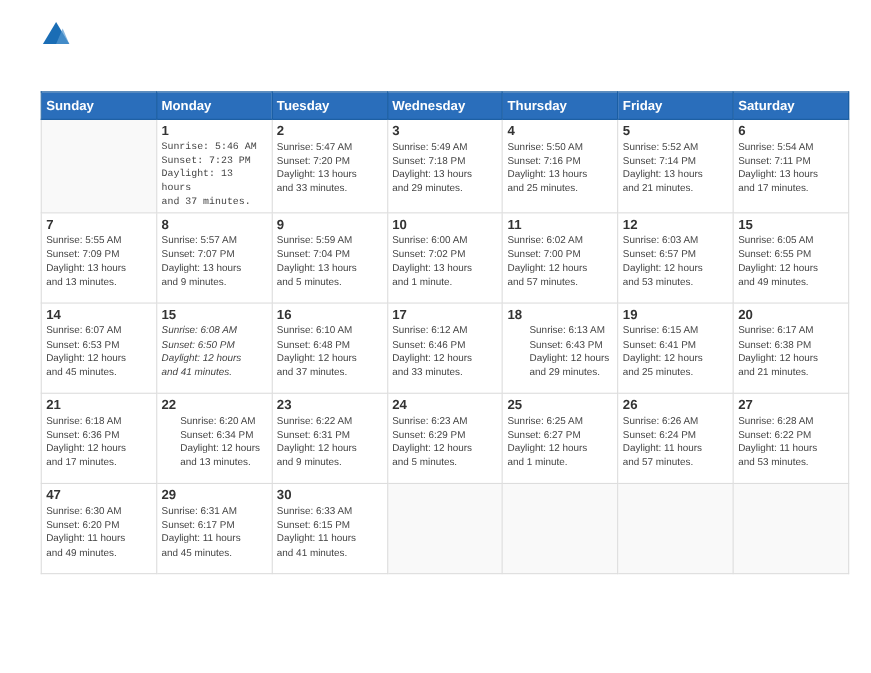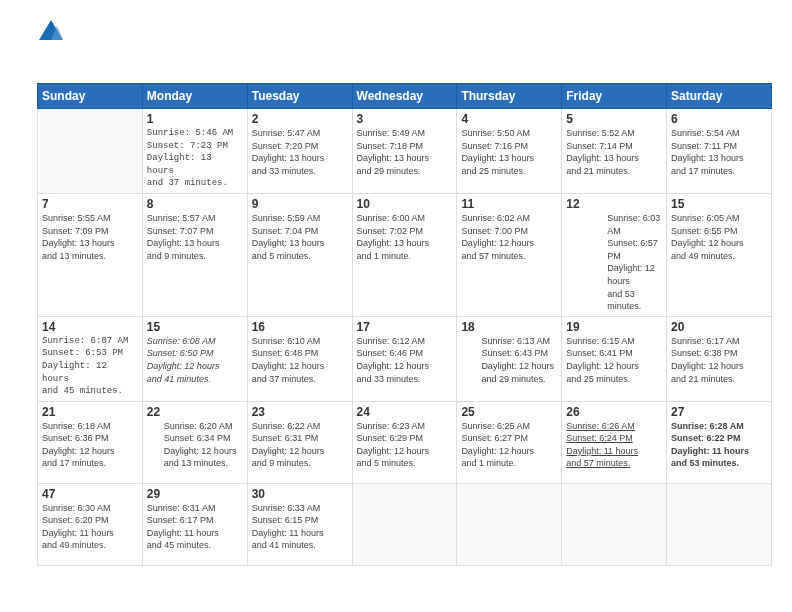--- a/index.html
+++ b/index.html
@@ -210,37 +210,37 @@
           </td>
           <td>
             <span class="day-number">11</span>
             <div class="day-info" style="white-space: pre-line;">Sunrise: 6:02 AM
 Sunset: 7:00 PM
 Daylight: 12 hours
 and 57 minutes.</div>
           </td>
           <td>
             <span class="day-number">12</span>
-            <div class="day-info" style="white-space: pre-line; margin-left: 41px;">Sunrise: 6:03 AM
+            <div class="day-info" style="white-space: pre-line;">Sunrise: 6:03 AM
 Sunset: 6:57 PM
 Daylight: 12 hours
 and 53 minutes.</div>
           </td>
           <td>
             <span class="day-number">15</span>
             <div class="day-info" style="white-space: pre-line;">Sunrise: 6:05 AM
 Sunset: 6:55 PM
 Daylight: 12 hours
 and 49 minutes.</div>
           </td>
         </tr>
         <tr>
           <td>
             <span class="day-number">14</span>
-            <div class="day-info" style="white-space: pre-line; font-family: Liberation Mono, monospace;">Sunrise: 6:07 AM
+            <div class="day-info" style="white-space: pre-line;">Sunrise: 6:07 AM
 Sunset: 6:53 PM
 Daylight: 12 hours
 and 45 minutes.</div>
           </td>
           <td>
             <span class="day-number">15</span>
             <div class="day-info" style="white-space: pre-line; font-style: italic;">Sunrise: 6:08 AM
 Sunset: 6:50 PM
 Daylight: 12 hours
 and 41 minutes.</div>
@@ -312,28 +312,28 @@
           </td>
           <td>
             <span class="day-number">25</span>
             <div class="day-info" style="white-space: pre-line;">Sunrise: 6:25 AM
 Sunset: 6:27 PM
 Daylight: 12 hours
 and 1 minute.</div>
           </td>
           <td>
             <span class="day-number">26</span>
-            <div class="day-info" style="white-space: pre-line; text-decoration: underline;">Sunrise: 6:26 AM
+            <div class="day-info" style="white-space: pre-line;">Sunrise: 6:26 AM
 Sunset: 6:24 PM
 Daylight: 11 hours
 and 57 minutes.</div>
           </td>
           <td>
             <span class="day-number">27</span>
-            <div class="day-info" style="white-space: pre-line; font-weight: bold;">Sunrise: 6:28 AM
+            <div class="day-info" style="white-space: pre-line;">Sunrise: 6:28 AM
 Sunset: 6:22 PM
 Daylight: 11 hours
 and 53 minutes.</div>
           </td>
         </tr>
         <tr>
           <td>
             <span class="day-number">47</span>
             <div class="day-info" style="white-space: pre-line;">Sunrise: 6:30 AM
 Sunset: 6:20 PM

